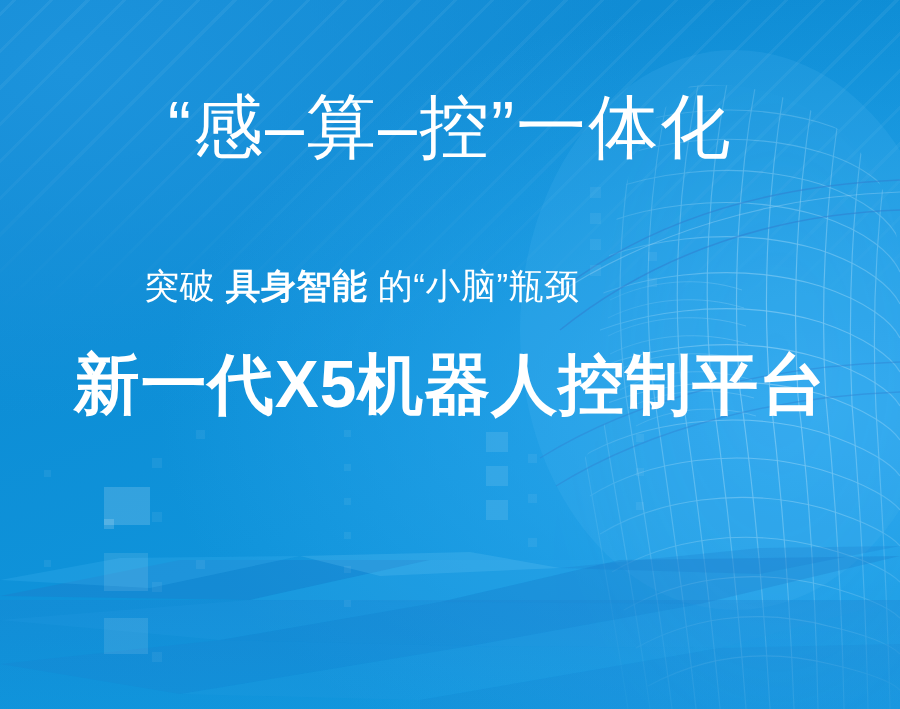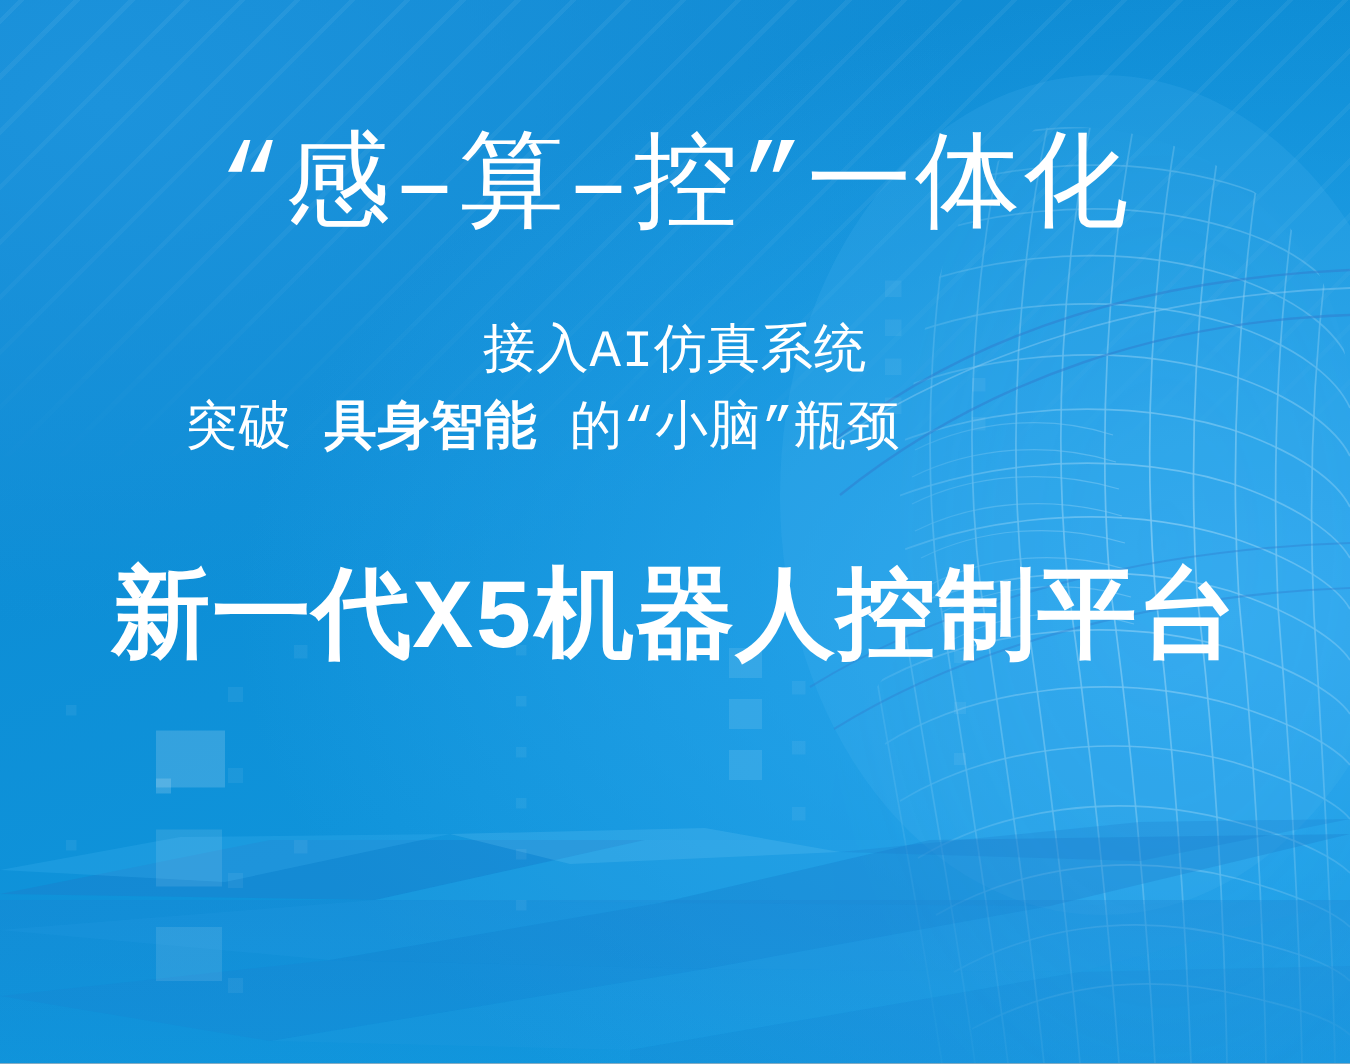--- a/index.html
+++ b/index.html
@@ -5,22 +5,22 @@
   html, body {
     margin: 0;
     padding: 0;
     background: #ffffff;
   }
   #poster {
     position: relative;
     width: 900px;
     height: 709px;
     overflow: hidden;
-    font-family: Liberation Mono, monospace;
-    background: #0c4a6e;
+    font-family: Liberation Sans, sans-serif;
+    background: #15803d;
   }
 
   
   .bg-base {
     position: absolute;
     inset: 0;
     background:
       radial-gradient(120% 95% at 92% 58%, #2ea8ef 0%, rgba(46,168,239,0) 62%),
       radial-gradient(90% 70% at 8% 10%, #1c93dc 0%, rgba(28,147,220,0) 70%),
       linear-gradient(160deg, #1489d2 0%, #0d8ed6 38%, #0f93da 62%, #139ae0 100%);
@@ -112,21 +112,20 @@
     position: absolute;
     top: 348px;
     left: 0;
     width: 900px;
     font-size: 66px;
     line-height: 1.1;
     font-weight: 700;
     letter-spacing: 1px;
     color: #ffffff;
     white-space: nowrap;
-    margin-top: 30px;
   }
 </style>
 </head>
 <body>
 
 <div id="poster">
 
   <div class="bg-base"></div>
 
   <div class="bg-stripes"></div>
@@ -276,21 +275,20 @@
     <div class="sq faint" style="left:196px; top:430px; width:9px; height:9px;"></div>
     <div class="sq faint" style="left:196px; top:560px; width:9px; height:9px;"></div>
     <div class="sq faint" style="left:44px;  top:470px; width:7px; height:7px;"></div>
     <div class="sq faint" style="left:44px;  top:560px; width:7px; height:7px;"></div>
   </div>
 
   <div class="text-layer">
 
     <div class="headline">“感–算–控”一体化</div>
 
-    <div class="sub-line-1">接入AI仿真系统</div>
 
     <div class="sub-line-2">
       <span class="seg">突破</span><span>&nbsp;</span><span class="seg strong">具身智能</span><span>&nbsp;</span><span class="seg">的“小脑”瓶颈</span>
     </div>
 
     <div class="main-title">新一代X5机器人控制平台</div>
   </div>
 
 </div>
 

